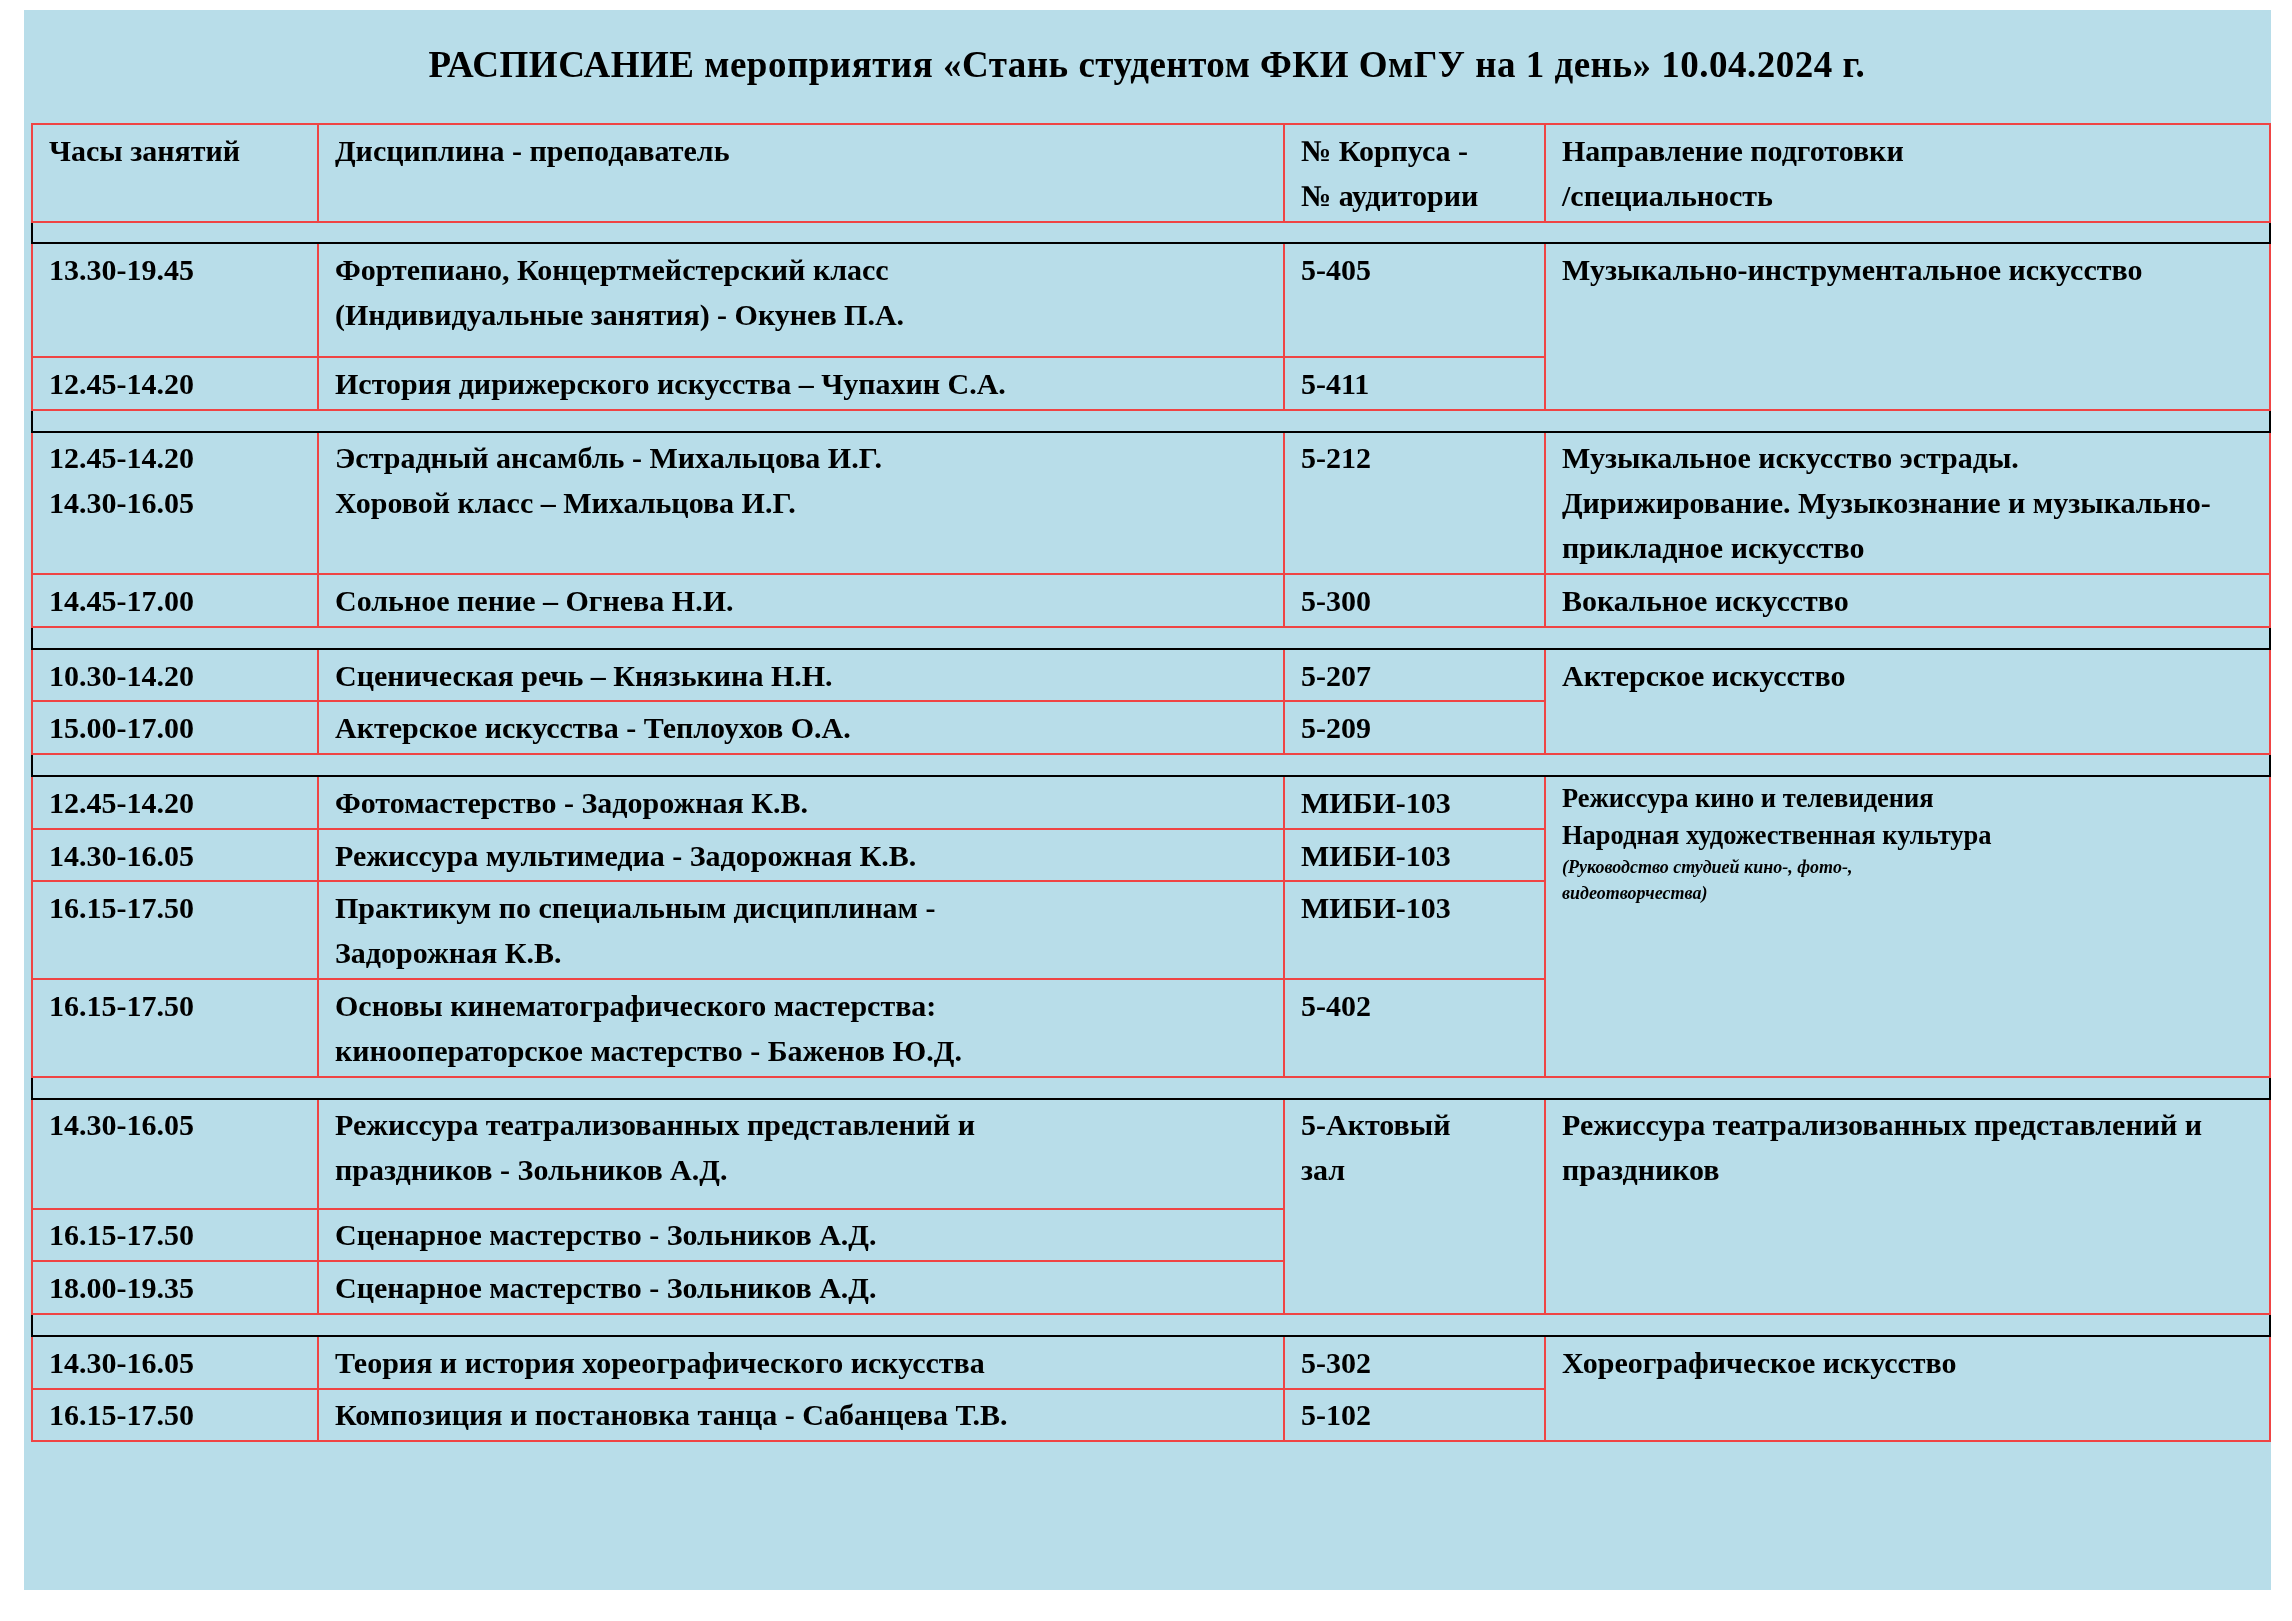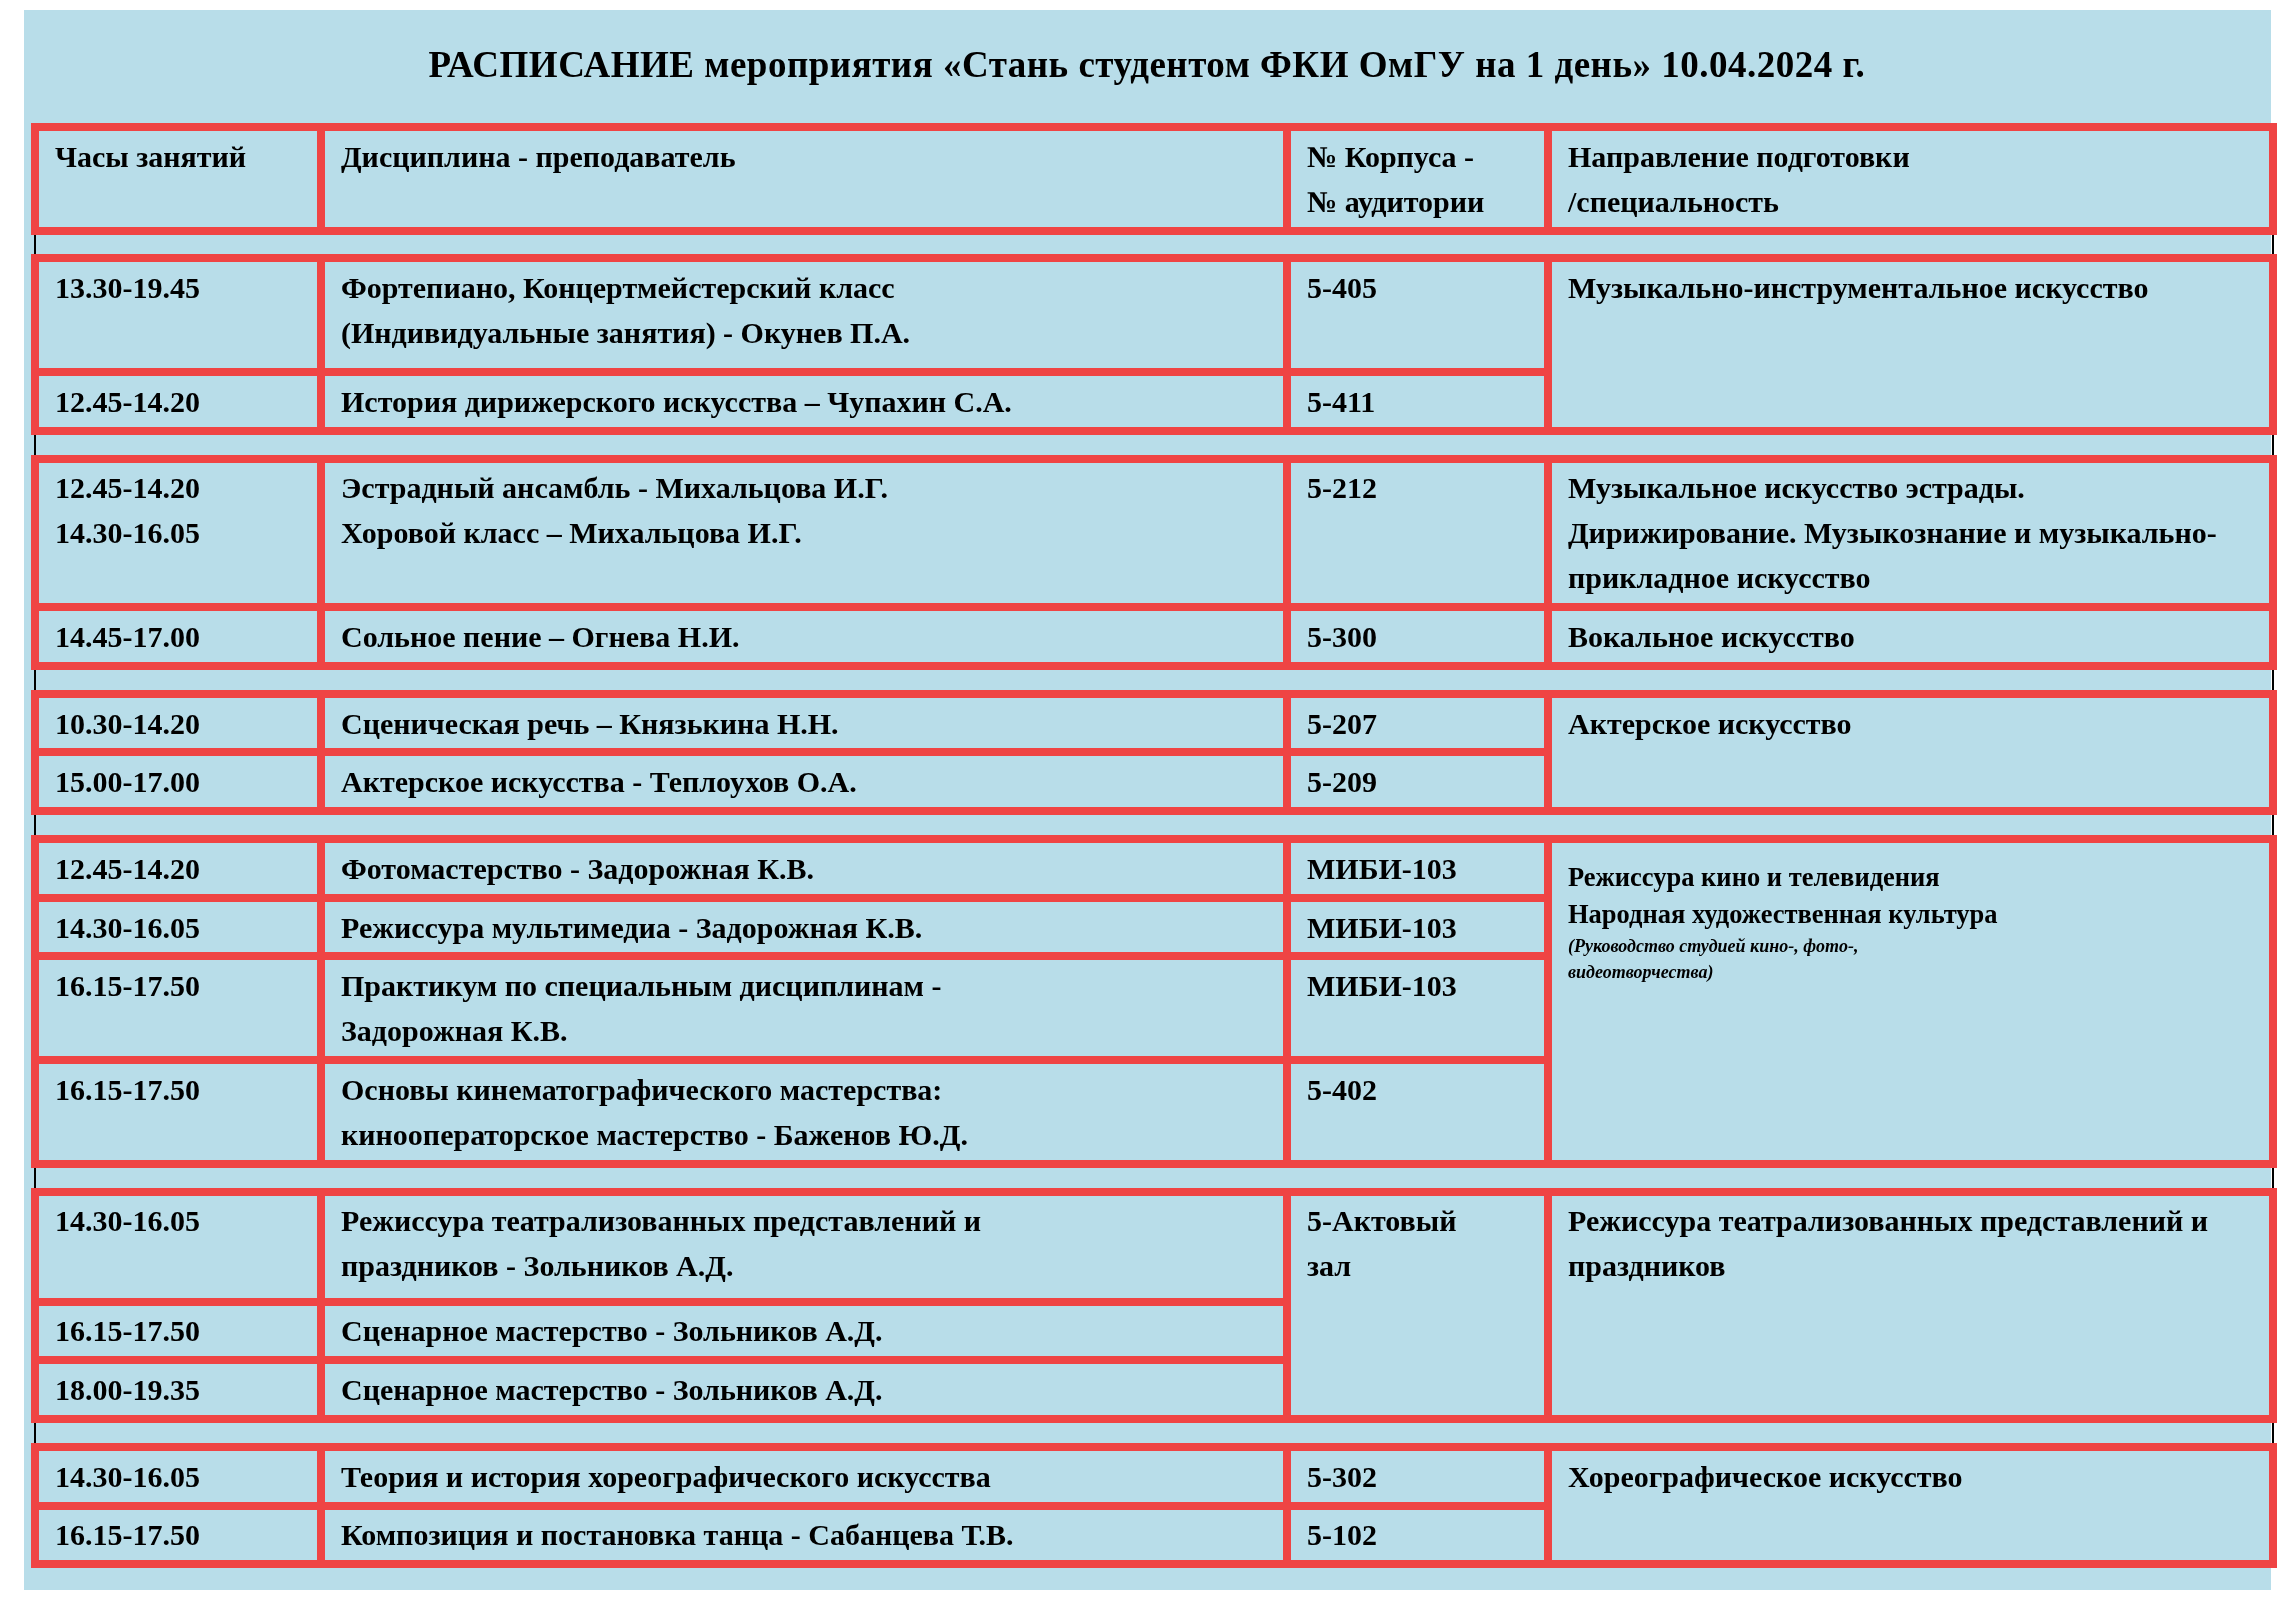--- a/index.html
+++ b/index.html
@@ -15,33 +15,33 @@
   }
   .title{
     text-align:center;font-weight:bold;font-size:37px;
     padding-top:33px;letter-spacing:0.5px;
   }
   table.sched{
     border-collapse:collapse;table-layout:fixed;
     margin:37px 0 0 7.8px;width:2239px;
   }
   table.sched th, table.sched td{
-    border:8px solid #ef4444;
+    border:2px solid #ef4444;
     vertical-align:top;
     padding:2.9px 11.8px 2.9px 15.7px;
     font-weight:bold;
     font-size:30px;
     line-height:1.5;
     text-align:left;
     white-space:pre-line;
     overflow:hidden;
   }
   table.sched th{font-size:30px;}
   tr.spacer td{height:19.6px;padding:0;border:2px solid #000;}
-  td.dir, .dir-inner{font-size:26.5px;line-height:1.42;margin-top:13px;}
+  td.dir, .dir-inner{font-size:26.5px;line-height:1.42;}
   td.dir-cell{white-space:normal;}
   .dir-inner{white-space:pre-line;font-weight:bold;}
   .dir-note{white-space:pre-line;font-weight:bold;font-style:italic;font-size:18px;line-height:1.42;}
   td.vmid{vertical-align:middle;}
   .footer{margin-top:29px;text-align:center;font-weight:bold;}
   .footer-line{font-size:30px;line-height:1.47;}
 </style>
 </head>
 <body>
 

